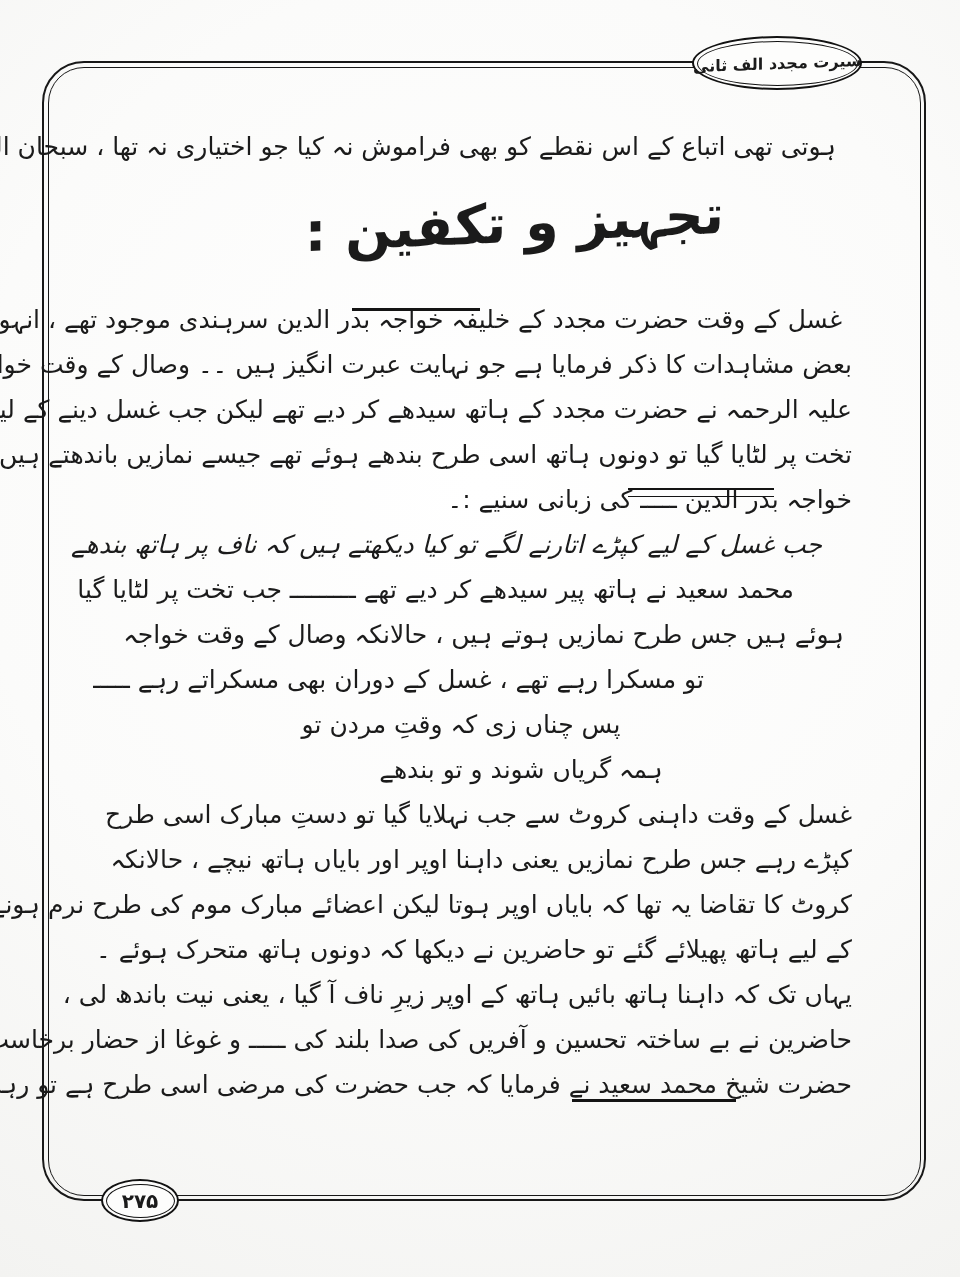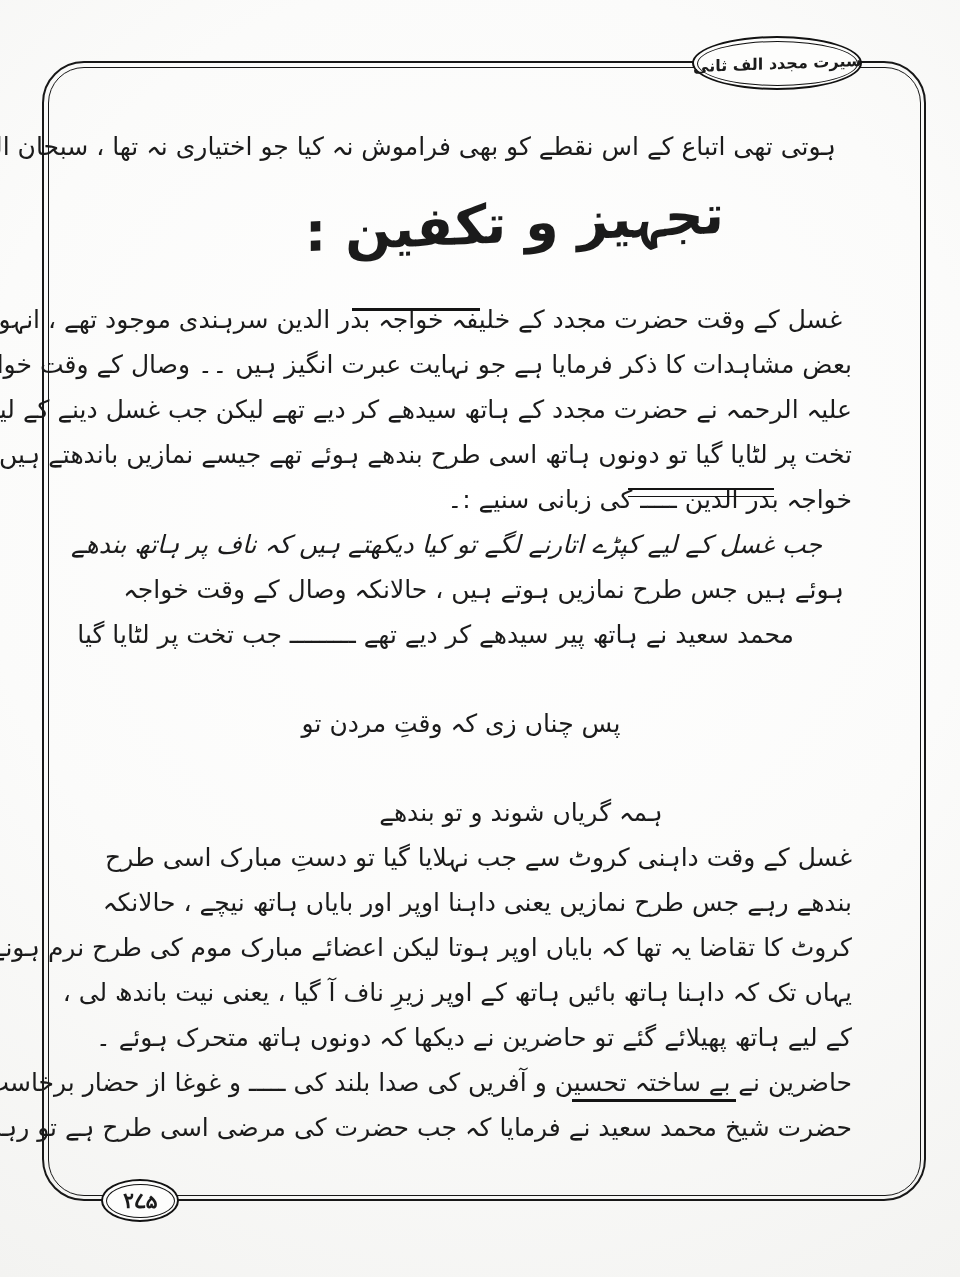--- a/index.html
+++ b/index.html
@@ -55,21 +55,20 @@
     position: relative; z-index: 2;
     font-size: 16px; font-weight: bold;
     direction: rtl; white-space: nowrap;
     transform: skewY(-2deg);
   }
   .pagenum-oval { left: 101px; top: 1179px; width: 78px; height: 43px; }
   .pagenum-oval .oval-text {
     position: relative; z-index: 2;
     font-size: 20px; font-weight: bold;
     direction: rtl;
-    font-family: Liberation Serif, serif;
   }
 
   
   .text-block {
     position: absolute;
     left: 130px; top: 124px;
     width: 722px;
     direction: rtl;
     text-align: right;
     font-size: 25px;
@@ -85,21 +84,21 @@
     padding-right: 128px;
     letter-spacing: 1px;
     transform: skewY(-2.5deg);
   }
   .para-start { padding-right: 10px; }
   .group-p1 { margin-top: 18px; }
   .q-l0 { padding-right: 30px; font-style: italic; }
   .q-l1 { padding-right: 8px; }
   .q-l2 { padding-right: 58px; }
   .q-l3 { padding-right: 148px; }
-  .couplet-line { text-align: center; margin-top: 44px; }
+  .couplet-line { text-align: center; }
   .couplet-0 { padding-right: 60px; }
   .couplet-1 { padding-left: 60px; }
 
   
   .rule {
     position: absolute;
     background: #141414;
     height: 3px;
     z-index: 3;
   }
@@ -140,34 +139,35 @@
     <div class="group-p1">
       <div class="line para-start">غسل کے وقت حضرت مجدد کے خلیفہ خواجہ بدر الدین سرہندی موجود تھے ، انہوں نے</div>
       <div class="line">بعض مشاہدات کا ذکر فرمایا ہے جو نہایت عبرت انگیز ہیں ۔۔ وصال کے وقت خواجہ محمد سعید</div>
       <div class="line">علیہ الرحمہ نے حضرت مجدد کے ہاتھ سیدھے کر دیے تھے لیکن جب غسل دینے کے لیے</div>
       <div class="line">تخت پر لٹایا گیا تو دونوں ہاتھ اسی طرح بندھے ہوئے تھے جیسے نمازیں باندھتے ہیں ، آیئے</div>
       <div class="line">خواجہ بدر الدین ـــــ کی زبانی سنیے :۔</div>
     </div>
 
     <div>
       <div class="line q-l0">جب غسل کے لیے کپڑے اتارنے لگے تو کیا دیکھتے ہیں کہ ناف پر ہاتھ بندھے</div>
+      <div class="line q-l2">محمد سعید نے ہاتھ پیر سیدھے کر دیے تھے ـــــــــ جب تخت پر لٹایا گیا</div>
       <div class="line q-l1">ہوئے ہیں جس طرح نمازیں ہوتے ہیں ، حالانکہ وصال کے وقت خواجہ</div>
-      <div class="line q-l2">محمد سعید نے ہاتھ پیر سیدھے کر دیے تھے ـــــــــ جب تخت پر لٹایا گیا</div>
+      <div class="line q-l3">تو مسکرا رہے تھے ، غسل کے دوران بھی مسکراتے رہے ـــــ</div>
     </div>
 
     <div>
       <div class="line couplet-line couplet-0">پس چناں زی کہ وقتِ مردن تو</div>
       <div class="line couplet-line couplet-1">ہمہ گریاں شوند و تو بندھے</div>
     </div>
 
     <div>
       <div class="line">غسل کے وقت داہنی کروٹ سے جب نہلایا گیا تو دستِ مبارک اسی طرح</div>
-      <div class="line">بندھے رہے جس طرح نمازیں یعنی داہنا اوپر اور بایاں ہاتھ نیچے ، حالانکہ</div>
+      <div class="line">کپڑے رہے جس طرح نمازیں یعنی داہنا اوپر اور بایاں ہاتھ نیچے ، حالانکہ</div>
       <div class="line">کروٹ کا تقاضا یہ تھا کہ بایاں اوپر ہوتا لیکن اعضائے مبارک موم کی طرح نرم ہونے</div>
+      <div class="line">کے لیے ہاتھ پھیلائے گئے تو حاضرین نے دیکھا کہ دونوں ہاتھ متحرک ہوئے ۔</div>
       <div class="line">یہاں تک کہ داہنا ہاتھ بائیں ہاتھ کے اوپر زیرِ ناف آ گیا ، یعنی نیت باندھ لی ،</div>
-      <div class="line">کے لیے ہاتھ پھیلائے گئے تو حاضرین نے دیکھا کہ دونوں ہاتھ متحرک ہوئے ۔</div>
       <div class="line">حاضرین نے بے ساختہ تحسین و آفریں کی صدا بلند کی ـــــ و غوغا از حضار برخاست</div>
       <div class="line">حضرت شیخ محمد سعید نے فرمایا کہ جب حضرت کی مرضی اسی طرح ہے تو رہنے</div>
     </div>
 
   </div>
 
 </div>
 
 </body></html>

